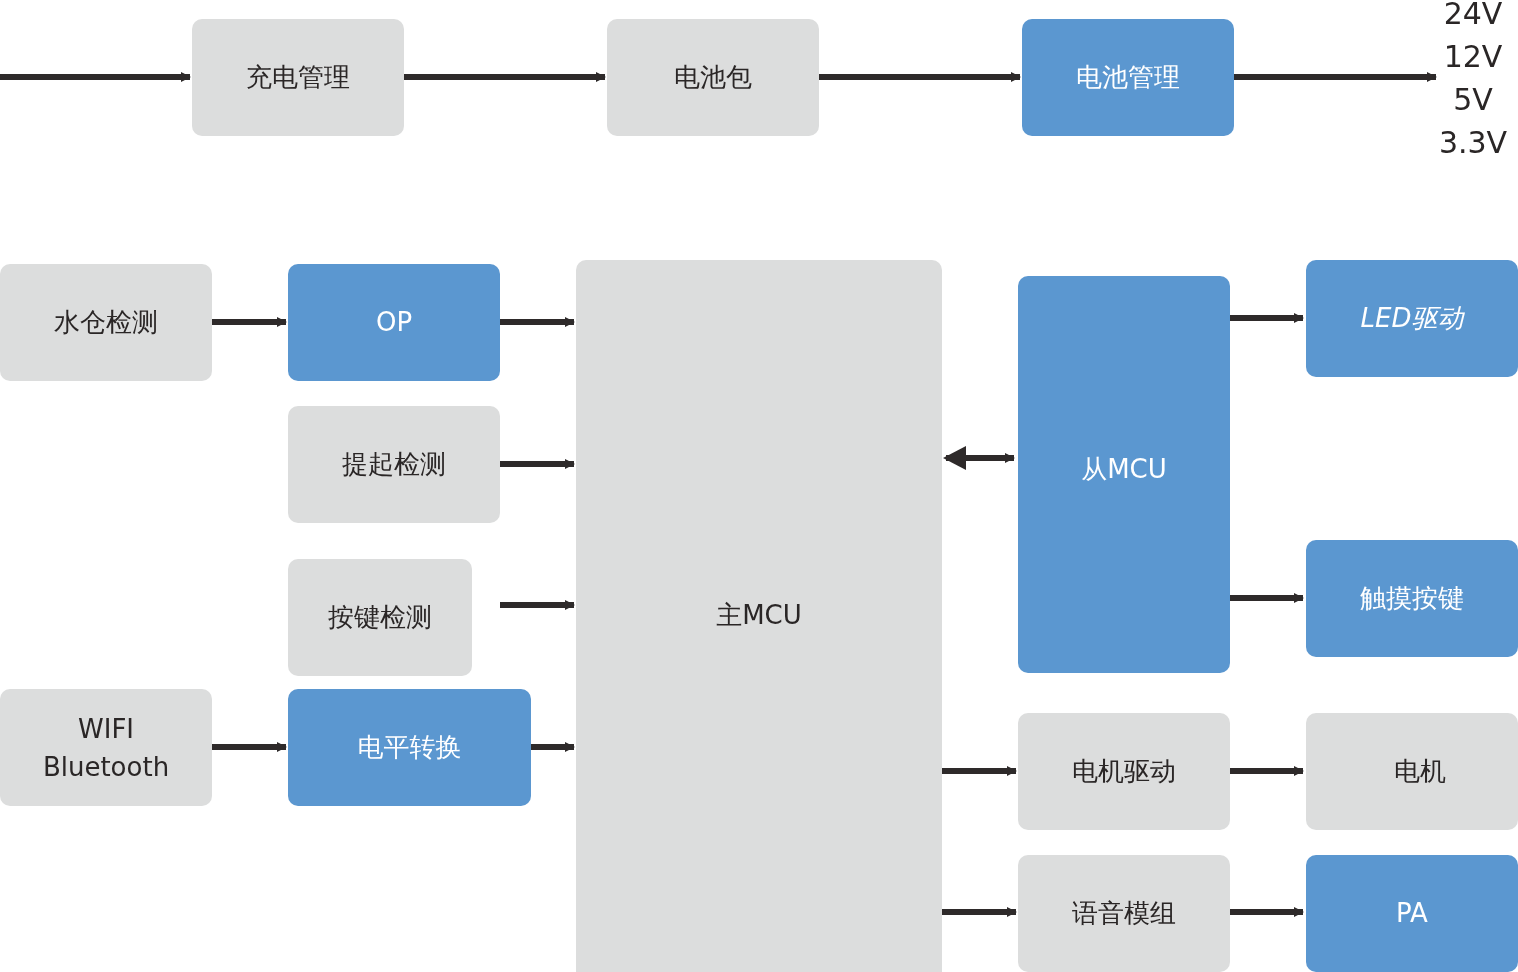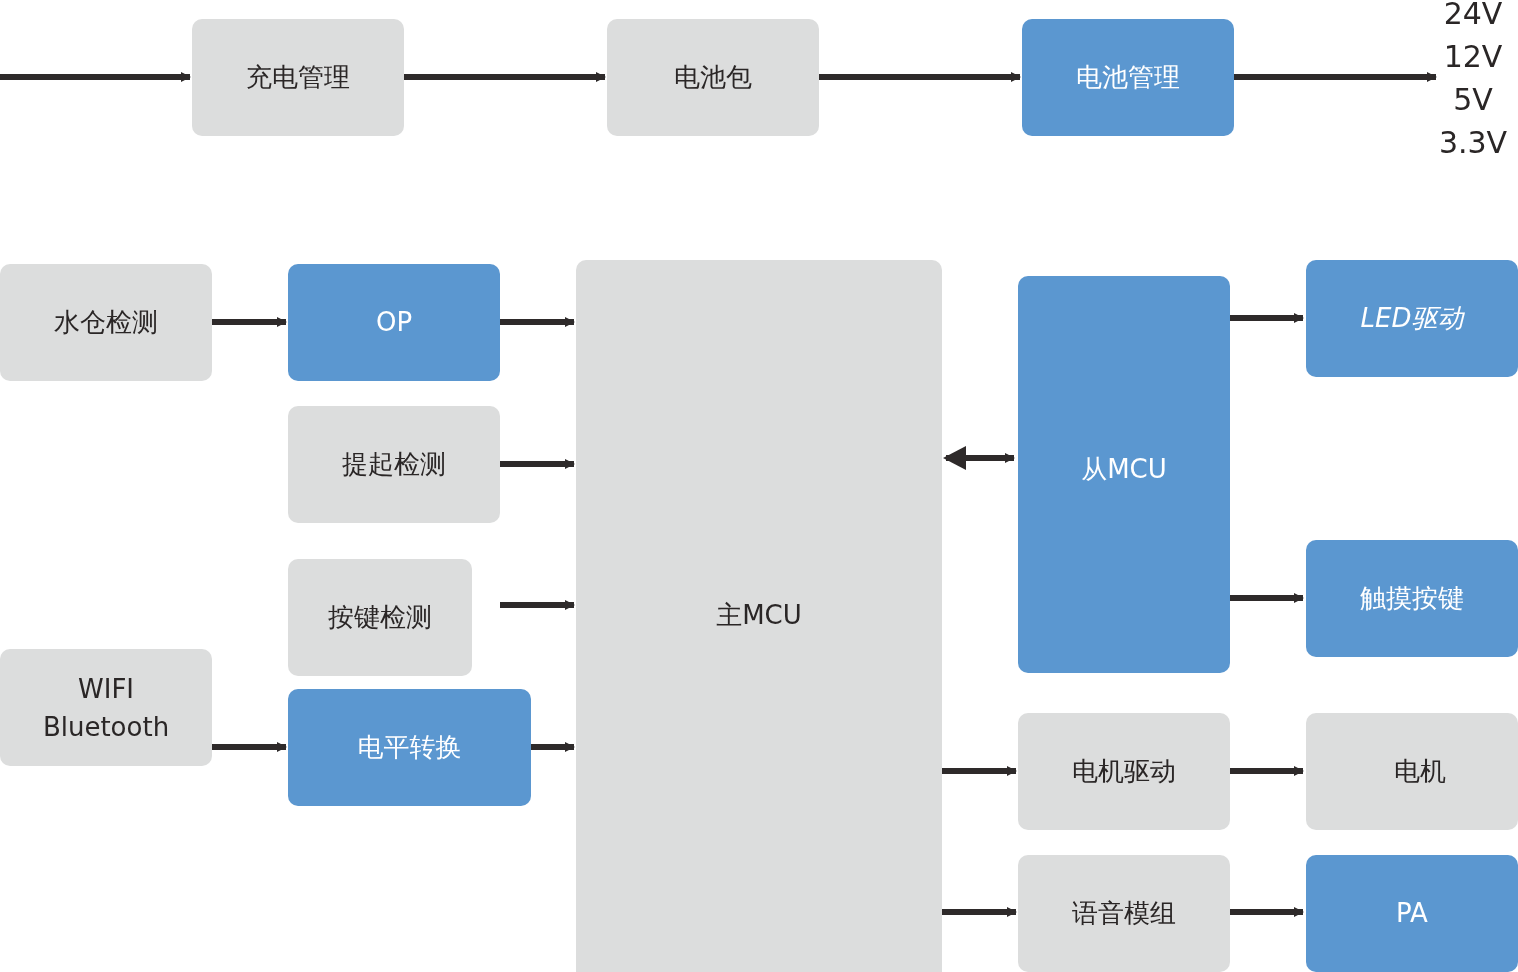--- a/index.html
+++ b/index.html
@@ -71,21 +71,21 @@
 </div>
 <div class="box blue" style="left:288px;top:264px;width:212px;height:117px;">
   <span>OP</span>
 </div>
 <div class="box gray" style="left:288px;top:406px;width:212px;height:117px;">
   <span>提起检测</span>
 </div>
 <div class="box gray" style="left:288px;top:547px;width:184px;height:117px;margin-top:12px;">
   <span>按键检测</span>
 </div>
-<div class="box gray" style="left:0px;top:649px;width:212px;height:117px;flex-direction:column;line-height:38px;">
+<div class="box gray" style="left:0px;top:689px;width:212px;height:117px;flex-direction:column;line-height:38px;">
   <span>WIFI</span>
   <span>Bluetooth</span>
 </div>
 <div class="box blue" style="left:288px;top:689px;width:243px;height:117px;">
   <span>电平转换</span>
 </div>
 
 <div class="box gray" style="left:576px;top:260px;width:366px;height:712px;border-radius:10px 10px 0 0;">
   <span>主MCU</span>
 </div>

